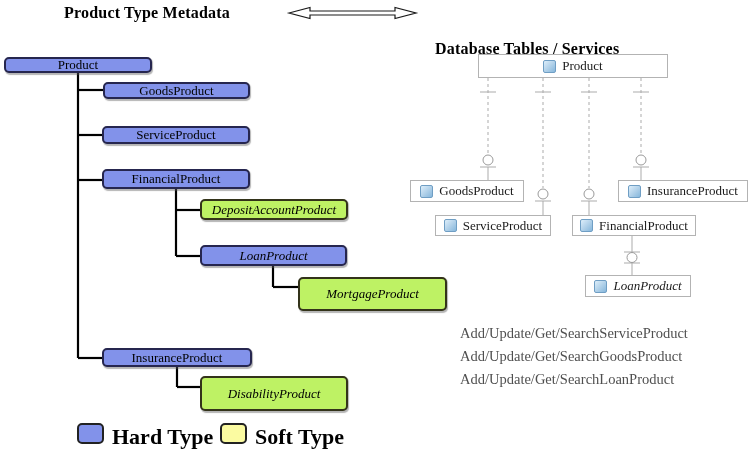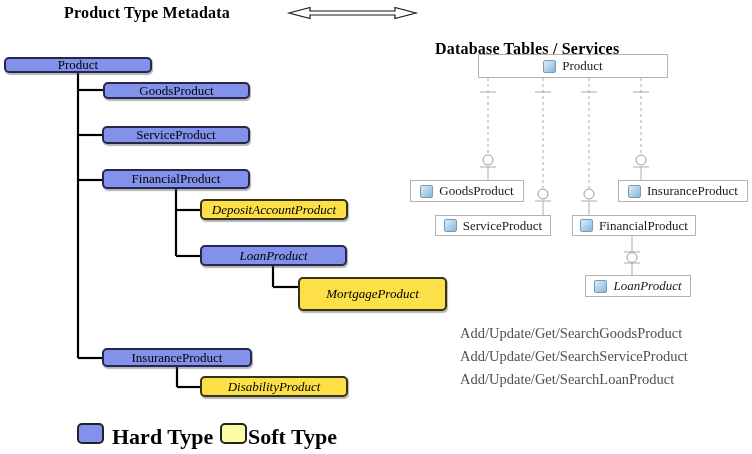--- a/index.html
+++ b/index.html
@@ -16,21 +16,21 @@
 
   
   .tnode {
     position:absolute; z-index:2; box-sizing:border-box;
     border:2px solid #26264f; border-radius:5px;
     display:flex; align-items:center; justify-content:center;
     font-size:13px; color:#000; white-space:nowrap;
     box-shadow:1px 1.5px 1px rgba(90,90,90,0.45);
   }
   .tnode.hard { background:#8292ea; }
-  .tnode.soft { background:#fde047; border-color:#33331a; }
+  .tnode.soft { background:#bef264; border-color:#33331a; }
   .it { font-style:italic; }
 
   
   .dbbox {
     position:absolute; z-index:2; box-sizing:border-box;
     border:1px solid #b3b3b3; background:#ffffff;
     display:flex; align-items:center; justify-content:center; gap:6px;
     font-size:13px; color:#1a1a1a; white-space:nowrap;
   }
   .tbl-icon {
@@ -121,21 +121,21 @@
   <div class="title" style="left:435px; top:4px;margin-top:36px;">Database Tables / Services</div>
 
   <div class="tnode hard" style="left:4px;   top:57px;  width:148px; height:16px;">Product</div>
   <div class="tnode hard" style="left:103px; top:82px;  width:147px; height:17px;">GoodsProduct</div>
   <div class="tnode hard" style="left:102px; top:126px; width:148px; height:18px;">ServiceProduct</div>
   <div class="tnode hard" style="left:102px; top:169px; width:148px; height:20px;">FinancialProduct</div>
   <div class="tnode soft it" style="left:200px; top:199px; width:148px; height:21px;">DepositAccountProduct</div>
   <div class="tnode hard it" style="left:200px; top:245px; width:147px; height:21px;">LoanProduct</div>
   <div class="tnode soft it" style="left:298px; top:277px; width:149px; height:34px;">MortgageProduct</div>
   <div class="tnode hard" style="left:102px; top:348px; width:150px; height:19px;">InsuranceProduct</div>
-  <div class="tnode soft it" style="left:200px; top:376px; width:148px; height:21px;">DisabilityProduct</div>
+  <div class="tnode soft it" style="left:200px; top:376px; width:148px; height:35px;">DisabilityProduct</div>
 
   <div class="dbbox" style="left:478px; top:54px; width:190px; height:24px;">
     <span class="tbl-icon"></span>
     <span>Product</span>
   </div>
   <div class="dbbox" style="left:410px; top:180px; width:114px; height:22px;">
     <span class="tbl-icon"></span>
     <span>GoodsProduct</span>
   </div>
   <div class="dbbox" style="left:618px; top:180px; width:130px; height:22px;">
@@ -149,23 +149,23 @@
   <div class="dbbox" style="left:572px; top:215px; width:124px; height:21px;">
     <span class="tbl-icon"></span>
     <span>FinancialProduct</span>
   </div>
   <div class="dbbox it" style="left:585px; top:275px; width:106px; height:22px;">
     <span class="tbl-icon"></span>
     <span>LoanProduct</span>
   </div>
 
   <div class="services">
+    <div class="svc-line">Add/Update/Get/SearchServiceProduct</div>
     <div class="svc-line">Add/Update/Get/SearchGoodsProduct</div>
-    <div class="svc-line">Add/Update/Get/SearchServiceProduct</div>
     <div class="svc-line">Add/Update/Get/SearchLoanProduct</div>
   </div>
 
   <div class="swatch hard" style="left:77px; top:423px;"></div>
   <div class="legend-label" style="left:112px; top:424px;">Hard Type</div>
   <div class="swatch soft" style="left:220px; top:423px;"></div>
-  <div class="legend-label" style="left:248px; top:424px;">Soft Type</div>
+  <div class="legend-label" style="left:255px; top:424px;">Soft Type</div>
 
 </div>
 
 </body></html>

